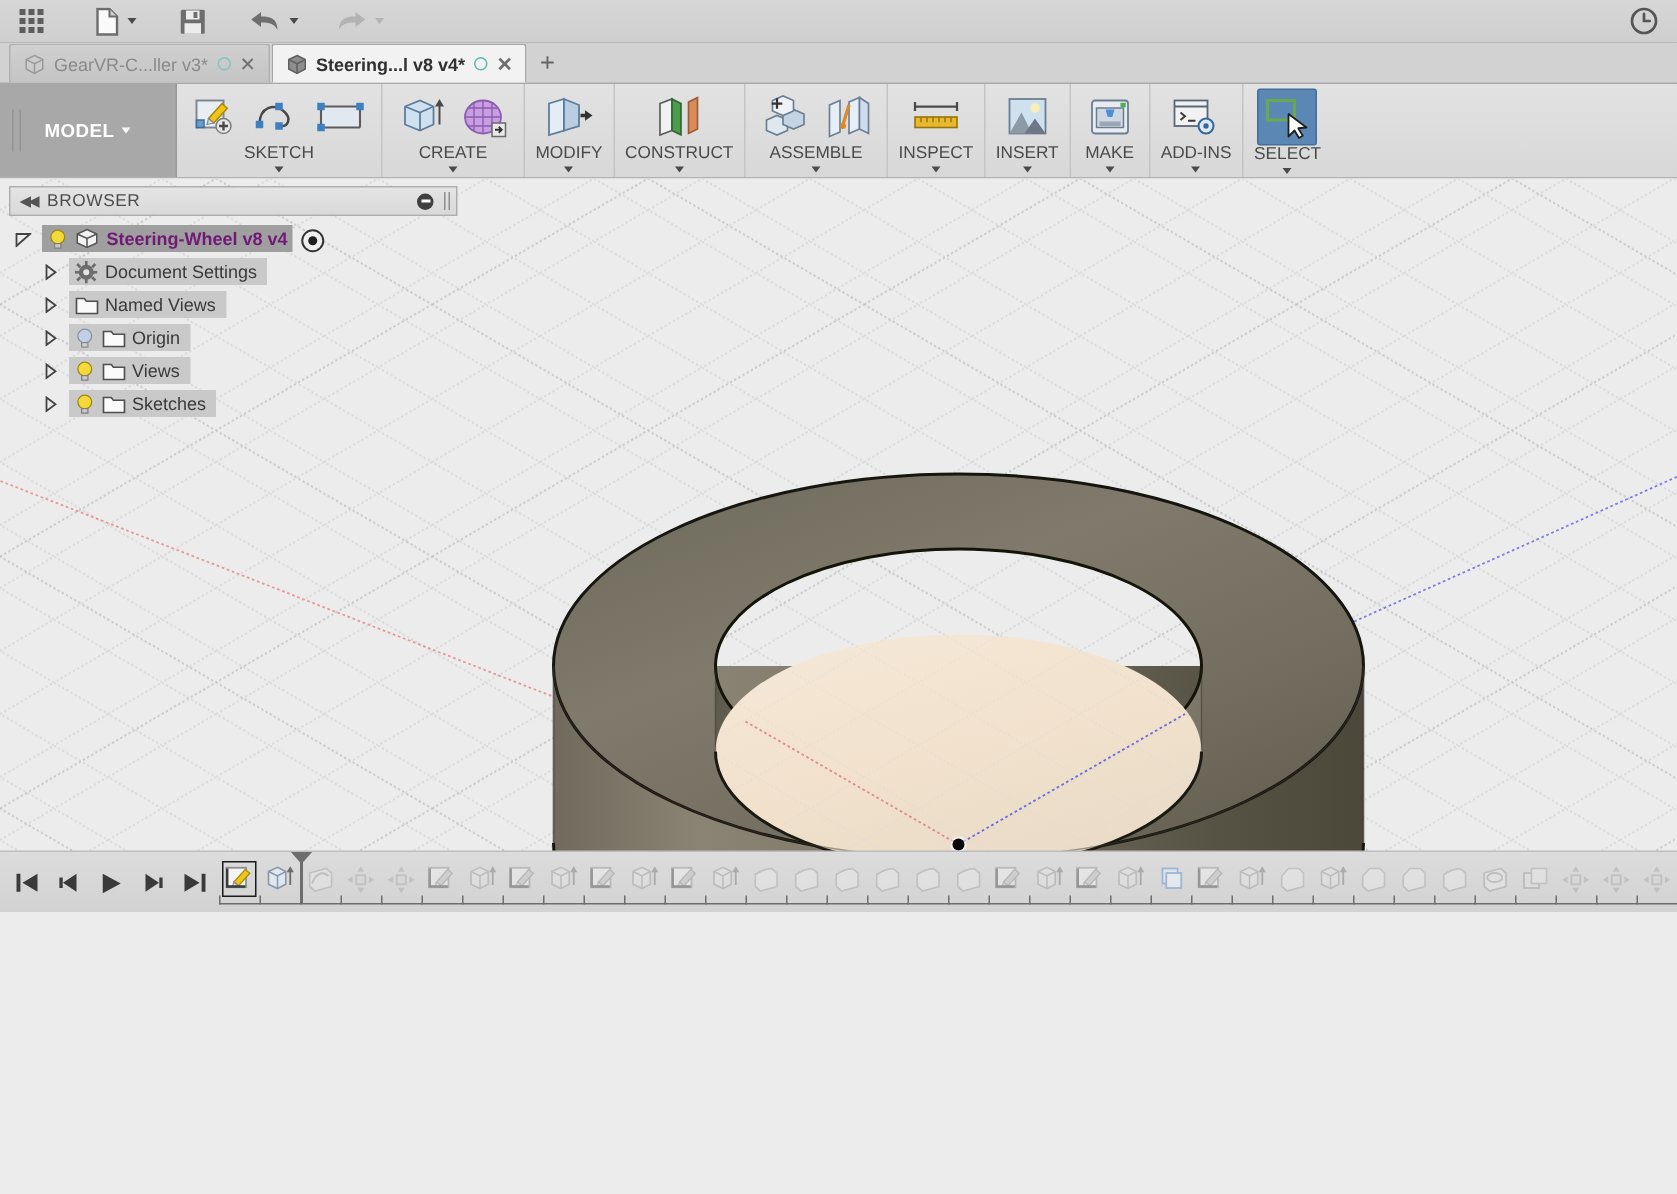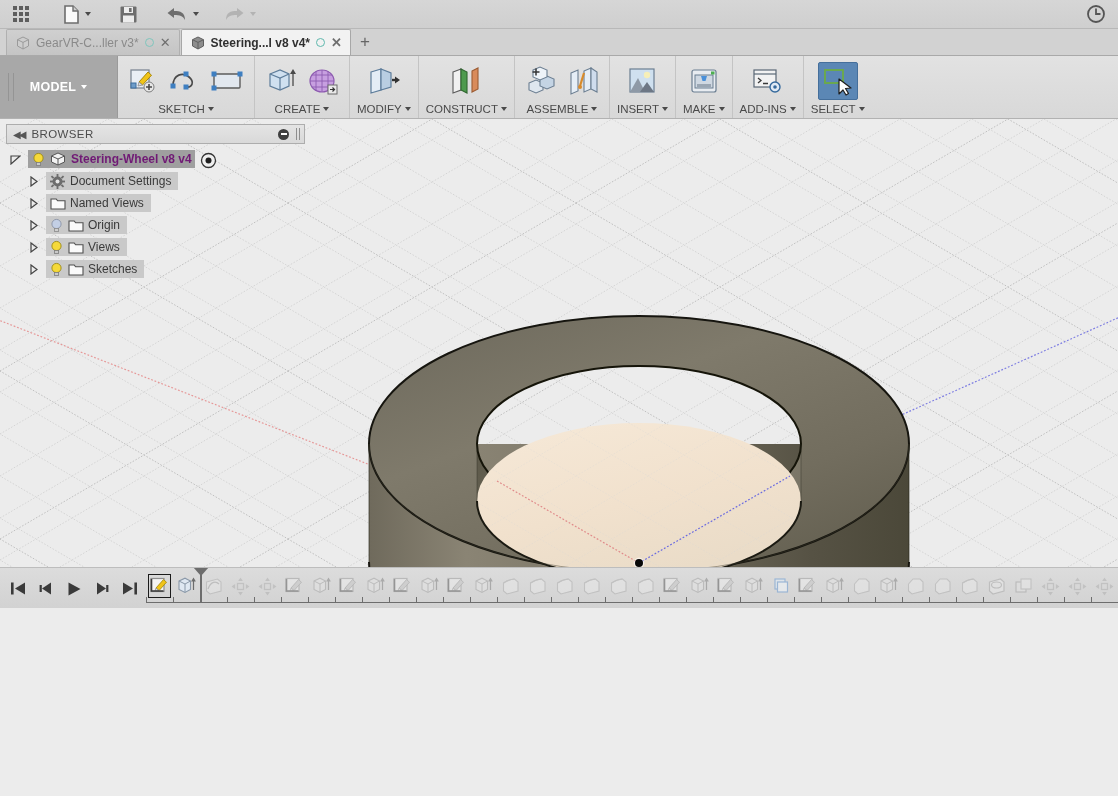--- a/index.html
+++ b/index.html
@@ -71,21 +71,21 @@
     letter-spacing:.3px; cursor:default;
     border-right:1px solid #9a9a9a;
     position:relative;
   }
   .workspace .grips{ position:absolute; left:8px; top:17px; width:6px; height:28px;
     border-left:1px solid #949494; border-right:1px solid #949494; }
   .panel{ display:flex; flex-direction:column; align-items:center;
     padding:2px 7px 0; border-right:1px solid #c4c4c4; position:relative;}
   .panel-icons{ flex:1; display:flex; align-items:center; gap:4px; padding-top:1px;}
   .panel-title{ font-size:11.5px; color:#4a4a4a; padding-bottom:3px; white-space:nowrap;
-    display:flex; align-items:center; gap:3px; cursor:default;}
+    display:flex; align-items:center; gap:3px; cursor:default;flex-direction:column;}
   .cmd{ width:38px; height:36px; display:flex; align-items:center; justify-content:center;
     cursor:default; border:1px solid transparent; border-radius:2px;}
   .cmd.sel{ background:#5b87b5; border-color:#456f9b; }
   .caret{ width:0;height:0;border-left:3.5px solid transparent;border-right:3.5px solid transparent;
     border-top:4px solid #4a4a4a; display:inline-block; }
 
   
   .viewport{
     position:absolute; left:0; top:119px; width:1118px; height:636px;
     background:#ececec;
@@ -418,20 +418,38 @@
             </svg>
           </span>
         </div>
       </div>
       <div class="panel-title">
         <span>ASSEMBLE</span>
         <span class="caret"></span>
       </div>
     </div>
 
+    <div class="panel">
+      <div class="panel-icons">
+        <div class="cmd">
+          <span>
+            <svg width="34" height="26" viewBox="0 0 34 26">
+              <path d="M3 6 h28" stroke="#4a4a4a" stroke-width="1.5"></path>
+              <path d="M3 3 v6M31 3 v6" stroke="#4a4a4a" stroke-width="1.5"></path>
+              <rect x="3" y="13" width="28" height="7" fill="#e8b830" stroke="#9a7608" stroke-width="1.1"></rect>
+              <path d="M7 13v3.5M11 13v3.5M15 13v3.5M19 13v3.5M23 13v3.5M27 13v3.5" stroke="#9a7608" stroke-width="1"></path>
+            </svg>
+          </span>
+        </div>
+      </div>
+      <div class="panel-title">
+        <span>INSPECT</span>
+        <span class="caret"></span>
+      </div>
+    </div>
 
     <div class="panel">
       <div class="panel-icons">
         <div class="cmd">
           <span>
             <svg width="30" height="28" viewBox="0 0 30 28">
               <rect x="3" y="2" width="24" height="23" fill="#cfe0ef" stroke="#6b7e91" stroke-width="1.2"></rect>
               <circle cx="20" cy="8" r="3.2" fill="#f6efb8"></circle>
               <path d="M3 25 L11 11 L18 25 Z" fill="#8e99a6"></path>
               <path d="M13 25 L20 15 L27 25 Z" fill="#6d7785"></path>

